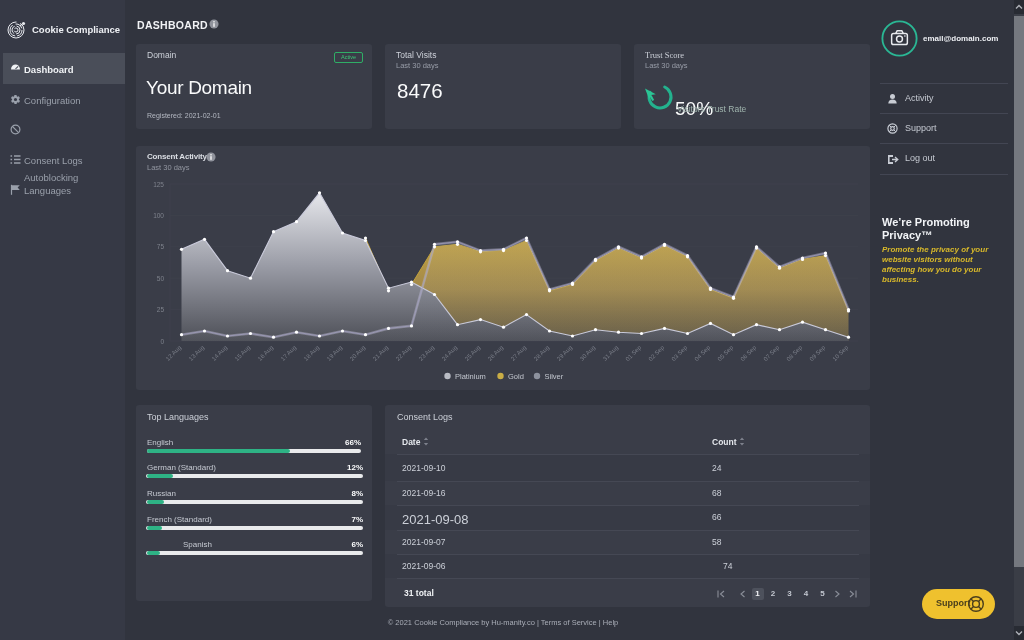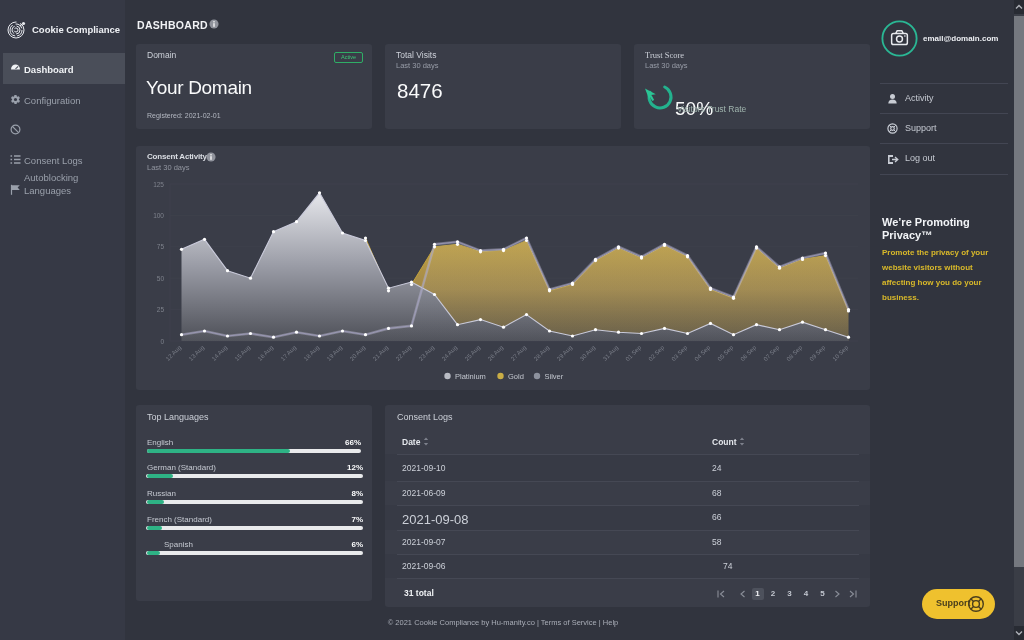--- a/index.html
+++ b/index.html
@@ -268,21 +268,21 @@
 <div class="abs" style="left:146px;top:474.2px;width:217px;height:4px;background:#e9eaec;border-radius:2px;"></div>
 <div class="abs" style="left:147px;top:474.2px;width:26px;height:4px;background:#2eb385;border-radius:2px;"></div>
 <div class="abs" style="left:147px;top:488.9px;font-size:8px;color:#c6cad2;">Russian</div>
 <div class="abs" style="left:146px;top:488.9px;width:217px;font-size:8px;font-weight:bold;color:#fbfcfd;text-align:right;">8%</div>
 <div class="abs" style="left:146px;top:499.9px;width:217px;height:4px;background:#e9eaec;border-radius:2px;"></div>
 <div class="abs" style="left:147px;top:499.9px;width:17.4px;height:4px;background:#2eb385;border-radius:2px;"></div>
 <div class="abs" style="left:147px;top:514.6px;font-size:8px;color:#c6cad2;">French (Standard)</div>
 <div class="abs" style="left:146px;top:514.6px;width:217px;font-size:8px;font-weight:bold;color:#fbfcfd;text-align:right;">7%</div>
 <div class="abs" style="left:146px;top:525.6px;width:217px;height:4px;background:#e9eaec;border-radius:2px;"></div>
 <div class="abs" style="left:147px;top:525.6px;width:15.2px;height:4px;background:#2eb385;border-radius:2px;"></div>
-<div class="abs" style="left:132px;top:540.3px;font-size:8px;color:#c6cad2;padding-left:32px;">Spanish</div>
+<div class="abs" style="left:151px;top:540.3px;font-size:8px;color:#c6cad2;padding-left:32px;">Spanish</div>
 <div class="abs" style="left:146px;top:540.3px;width:217px;font-size:8px;font-weight:bold;color:#fbfcfd;text-align:right;">6%</div>
 <div class="abs" style="left:146px;top:551.3px;width:217px;height:4px;background:#e9eaec;border-radius:2px;"></div>
 <div class="abs" style="left:147px;top:551.3px;width:13px;height:4px;background:#2eb385;border-radius:2px;"></div>
 
 <div class="card" style="left:385px;top:405px;width:485px;height:202px;"></div>
 <div class="abs" style="left:397px;top:412px;font-size:9px;color:#ccd0d8;">Consent Logs</div>
 <div class="abs" style="left:385px;top:453.5px;width:485px;height:27.0px;background:#373a45;"></div>
 <div class="abs" style="left:385px;top:505px;width:485px;height:24.5px;background:#373a45;"></div>
 <div class="abs" style="left:385px;top:554px;width:485px;height:24px;background:#373a45;"></div>
 
@@ -295,21 +295,21 @@
       <path d="M3,8.5 L0.8,6 H5.2 Z" fill="#7d818c"></path>
     </svg></div>
 <div class="abs" style="left:397px;top:453.5px;width:462px;height:1px;background:#454854;"></div>
 <div class="abs" style="left:397px;top:480.5px;width:462px;height:1px;background:#454854;"></div>
 <div class="abs" style="left:397px;top:505px;width:462px;height:1px;background:#454854;"></div>
 <div class="abs" style="left:397px;top:529.5px;width:462px;height:1px;background:#454854;"></div>
 <div class="abs" style="left:397px;top:554px;width:462px;height:1px;background:#454854;"></div>
 <div class="abs" style="left:397px;top:578px;width:462px;height:1px;background:#454854;"></div>
 <div class="abs" style="left:402px;top:463px;font-size:8.5px;color:#ccd0d8;">2021-09-10</div>
 <div class="abs" style="left:712px;top:463px;font-size:8.5px;color:#ccd0d8;">24</div>
-<div class="abs" style="left:402px;top:487.5px;font-size:8.5px;color:#ccd0d8;">2021-06-09</div>
+<div class="abs" style="left:402px;top:487.5px;font-size:8.5px;color:#ccd0d8;">2021-09-16</div>
 <div class="abs" style="left:712px;top:487.5px;font-size:8.5px;color:#ccd0d8;">68</div>
 <div class="abs" style="left:402px;top:512px;font-size:13px;color:#ccd0d8;">2021-09-08</div>
 <div class="abs" style="left:712px;top:512px;font-size:8.5px;color:#ccd0d8;">66</div>
 <div class="abs" style="left:402px;top:536.5px;font-size:8.5px;color:#ccd0d8;">2021-09-07</div>
 <div class="abs" style="left:712px;top:536.5px;font-size:8.5px;color:#ccd0d8;">58</div>
 <div class="abs" style="left:402px;top:561px;font-size:8.5px;color:#ccd0d8;">2021-09-06</div>
 <div class="abs" style="left:712px;top:561px;font-size:8.5px;color:#ccd0d8;margin-left:11px;">74</div>
 
 <div class="abs" style="left:404px;top:588px;font-size:8.5px;font-weight:bold;color:#f0f2f5;">31 total</div>
 <svg class="abs" style="left:717px;top:590px" width="10" height="8" viewBox="0 0 10 8">
@@ -373,21 +373,21 @@
 </svg>
 <div class="abs" style="left:905px;top:123px;font-size:9px;color:#c6cad2;">Support</div>
 
 <svg class="abs" style="left:887px;top:154px" width="12" height="11" viewBox="0 0 12 11">
   <path d="M1,1 H6 V3 H2.6 V8 H6 V10 H1 Z" fill="#c8ccd4"></path>
   <path d="M5,5.5 H10 M8,3 L10.8,5.5 L8,8" stroke="#c8ccd4" stroke-width="1.3" fill="none"></path>
 </svg>
 <div class="abs" style="left:905px;top:153px;font-size:9px;color:#c6cad2;">Log out</div>
 
 <div class="abs" style="left:882px;top:216px;width:120px;font-size:11px;font-weight:bold;color:#f2f4f7;line-height:13px;">We’re Promoting Privacy™</div>
-<div class="abs" style="left:882px;top:245px;width:118px;font-size:8px;font-weight:bold;color:#d9b92a;line-height:15px;">Promote the privacy of your website visitors without affecting how you do your business.</div>
+<div class="abs" style="left:882px;top:245px;width:118px;font-size:8px;font-weight:bold;color:#d9b92a;line-height:10px;font-style:italic;">Promote the privacy of your website visitors without affecting how you do your business.</div>
 
 <div class="abs" style="left:922px;top:589px;width:73px;height:30px;background:#efc12e;border-radius:15px;"></div>
 <div class="abs" style="left:936px;top:598px;font-size:9px;font-weight:bold;color:#4a3e1c;">Support</div>
 <svg class="abs" style="left:967px;top:595px" width="18" height="18" viewBox="0 0 18 18">
   <g fill="none" stroke="#4a3e1c" stroke-width="1.4">
     <circle cx="9" cy="9" r="7.3"></circle>
     <circle cx="9" cy="9" r="3.4"></circle>
     <path d="M4,4 L6.5,6.5 M14,4 L11.5,6.5 M4,14 L6.5,11.5 M14,14 L11.5,11.5"></path>
   </g>
 </svg>

